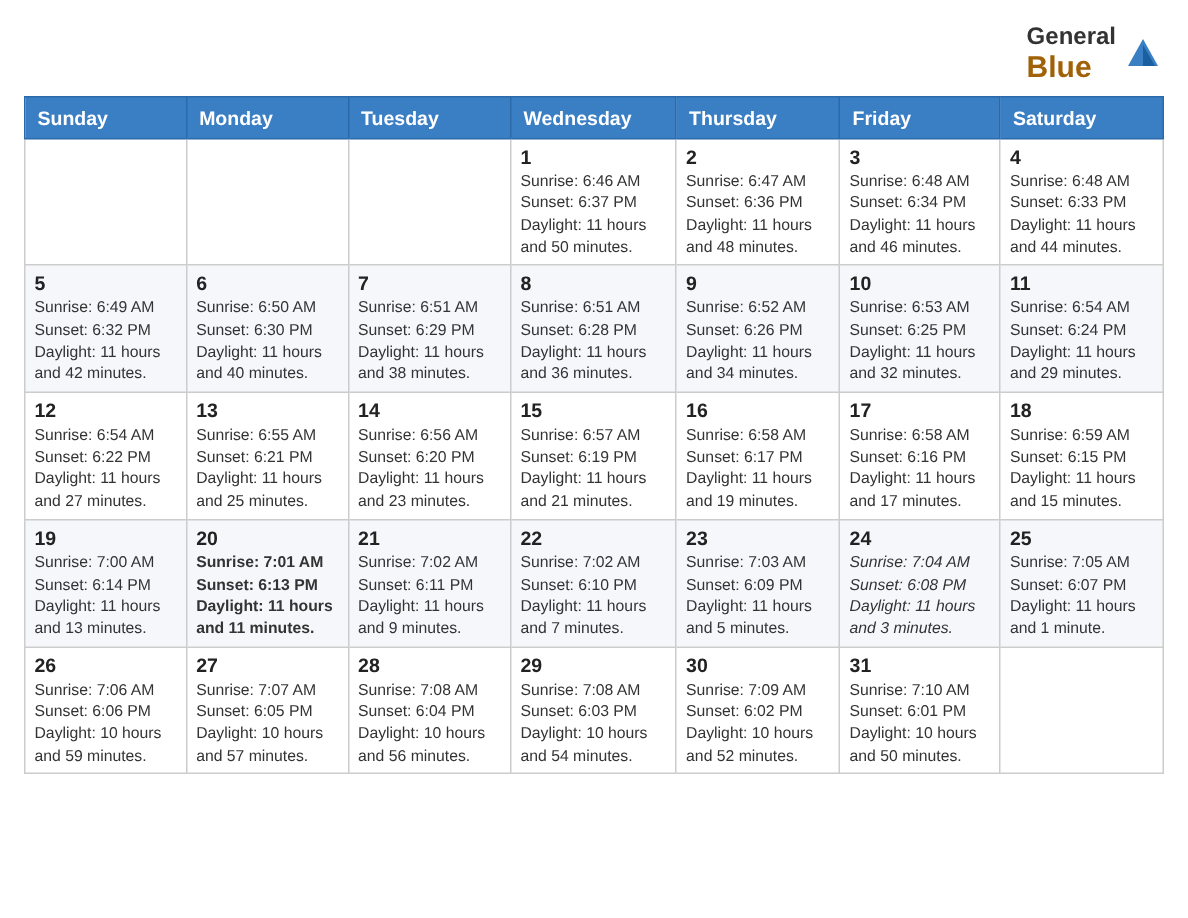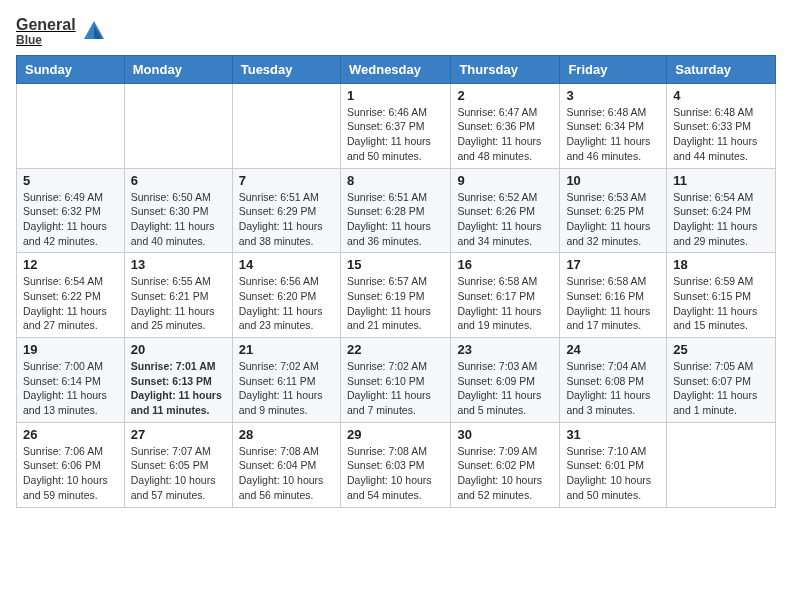--- a/index.html
+++ b/index.html
@@ -5,43 +5,42 @@
     * { box-sizing: border-box; margin: 0; padding: 0; }
     body {
       font-family: Arial, sans-serif;
       background: #fff;
       width: 792px;
       min-height: 612px;
       padding: 16px;
     }
     .header {
       display: flex;
-      justify-content: flex-start;
+      justify-content: flex-end;
       align-items: flex-start;
       margin-bottom: 8px;
-      text-decoration: underline;
     }
     .logo {
       display: flex;
       align-items: center;
     }
     .logo-text {
       display: flex;
       flex-direction: column;
       line-height: 1.1;
     }
     .logo-general {
       font-size: 16px;
       font-weight: bold;
       color: #333;
     }
     .logo-blue {
-      font-size: 12px;
+      font-size: 20px;
       font-weight: bold;
-      color: #404040;
+      color: #a16207;
     }
     .logo-icon {
       width: 28px;
       height: 28px;
       margin-left: 4px;
     }
     .title-section {
       text-align: right;
     }
     .month-title {
@@ -289,21 +288,21 @@
         </td>
         <td>
           <div class="day-number">23</div>
           <div class="day-info" style="white-space: pre-line;">Sunrise: 7:03 AM
 Sunset: 6:09 PM
 Daylight: 11 hours
 and 5 minutes.</div>
         </td>
         <td>
           <div class="day-number">24</div>
-          <div class="day-info" style="white-space: pre-line;">Sunrise: 7:04 AM
+          <div class="day-info" style="white-space: pre-line; font-style: italic;">Sunrise: 7:04 AM
 Sunset: 6:08 PM
 Daylight: 11 hours
 and 3 minutes.</div>
         </td>
         <td>
           <div class="day-number">25</div>
           <div class="day-info" style="white-space: pre-line;">Sunrise: 7:05 AM
 Sunset: 6:07 PM
 Daylight: 11 hours
 and 1 minute.</div>

